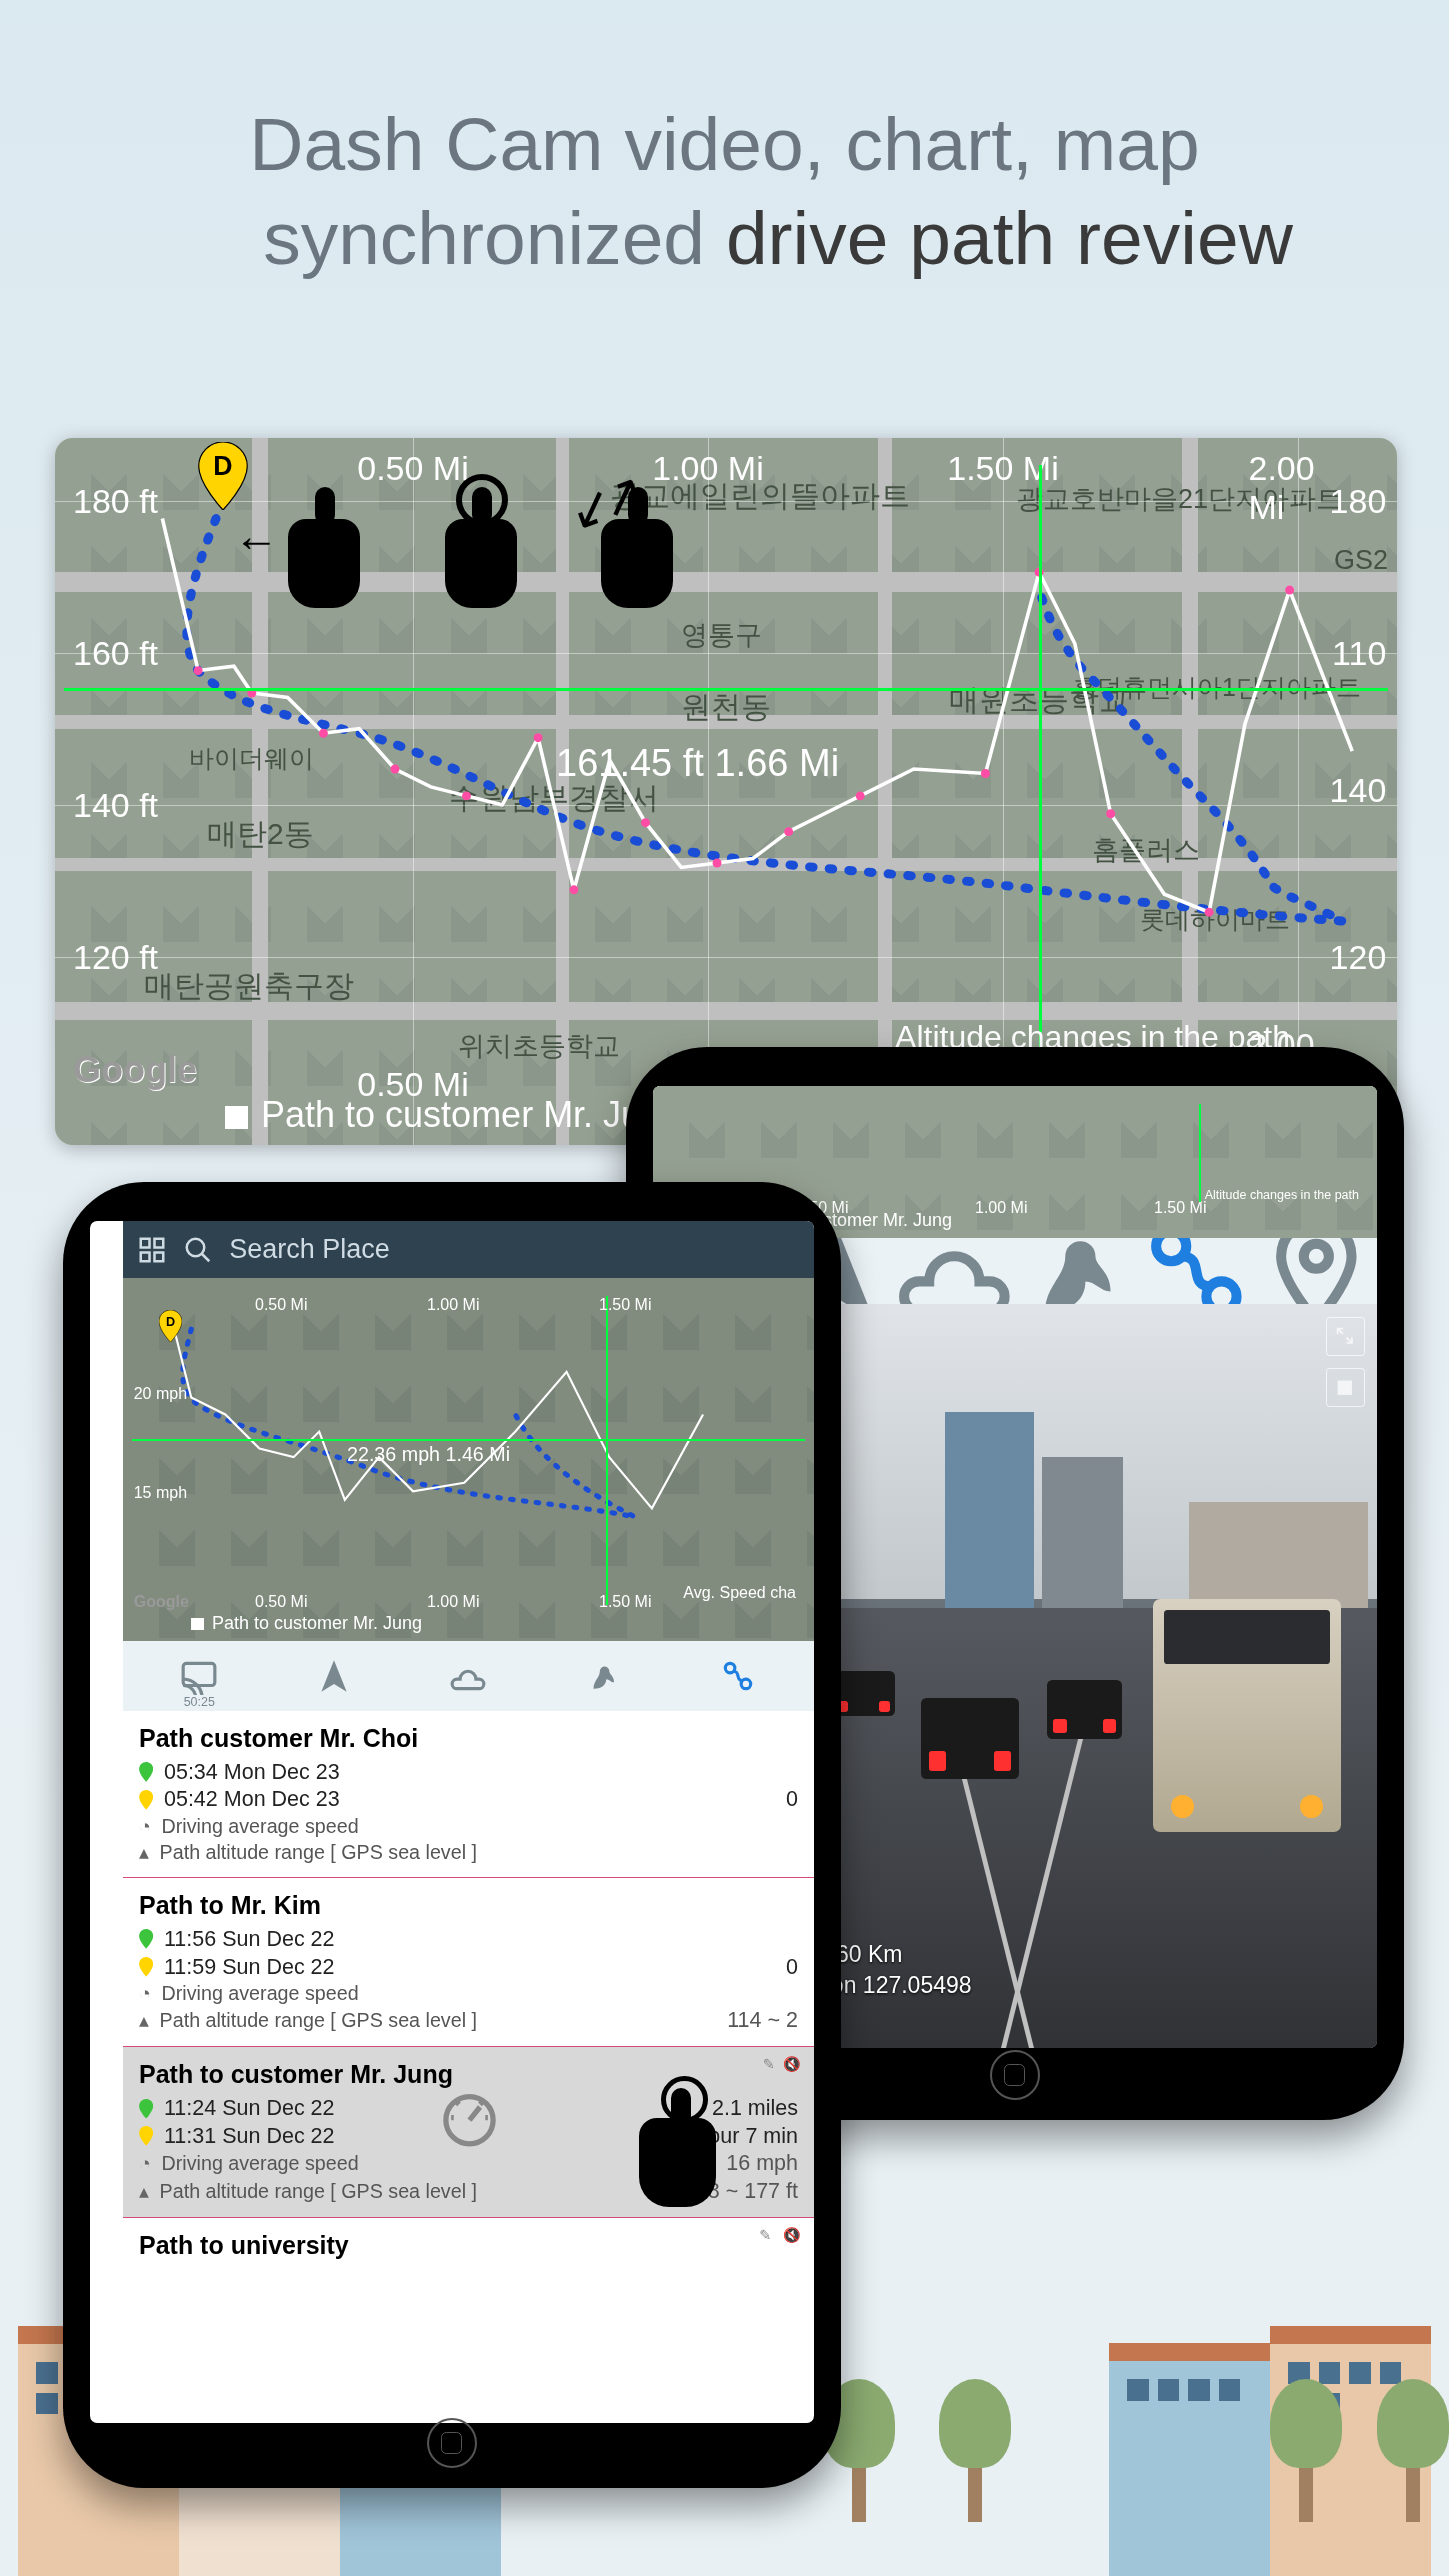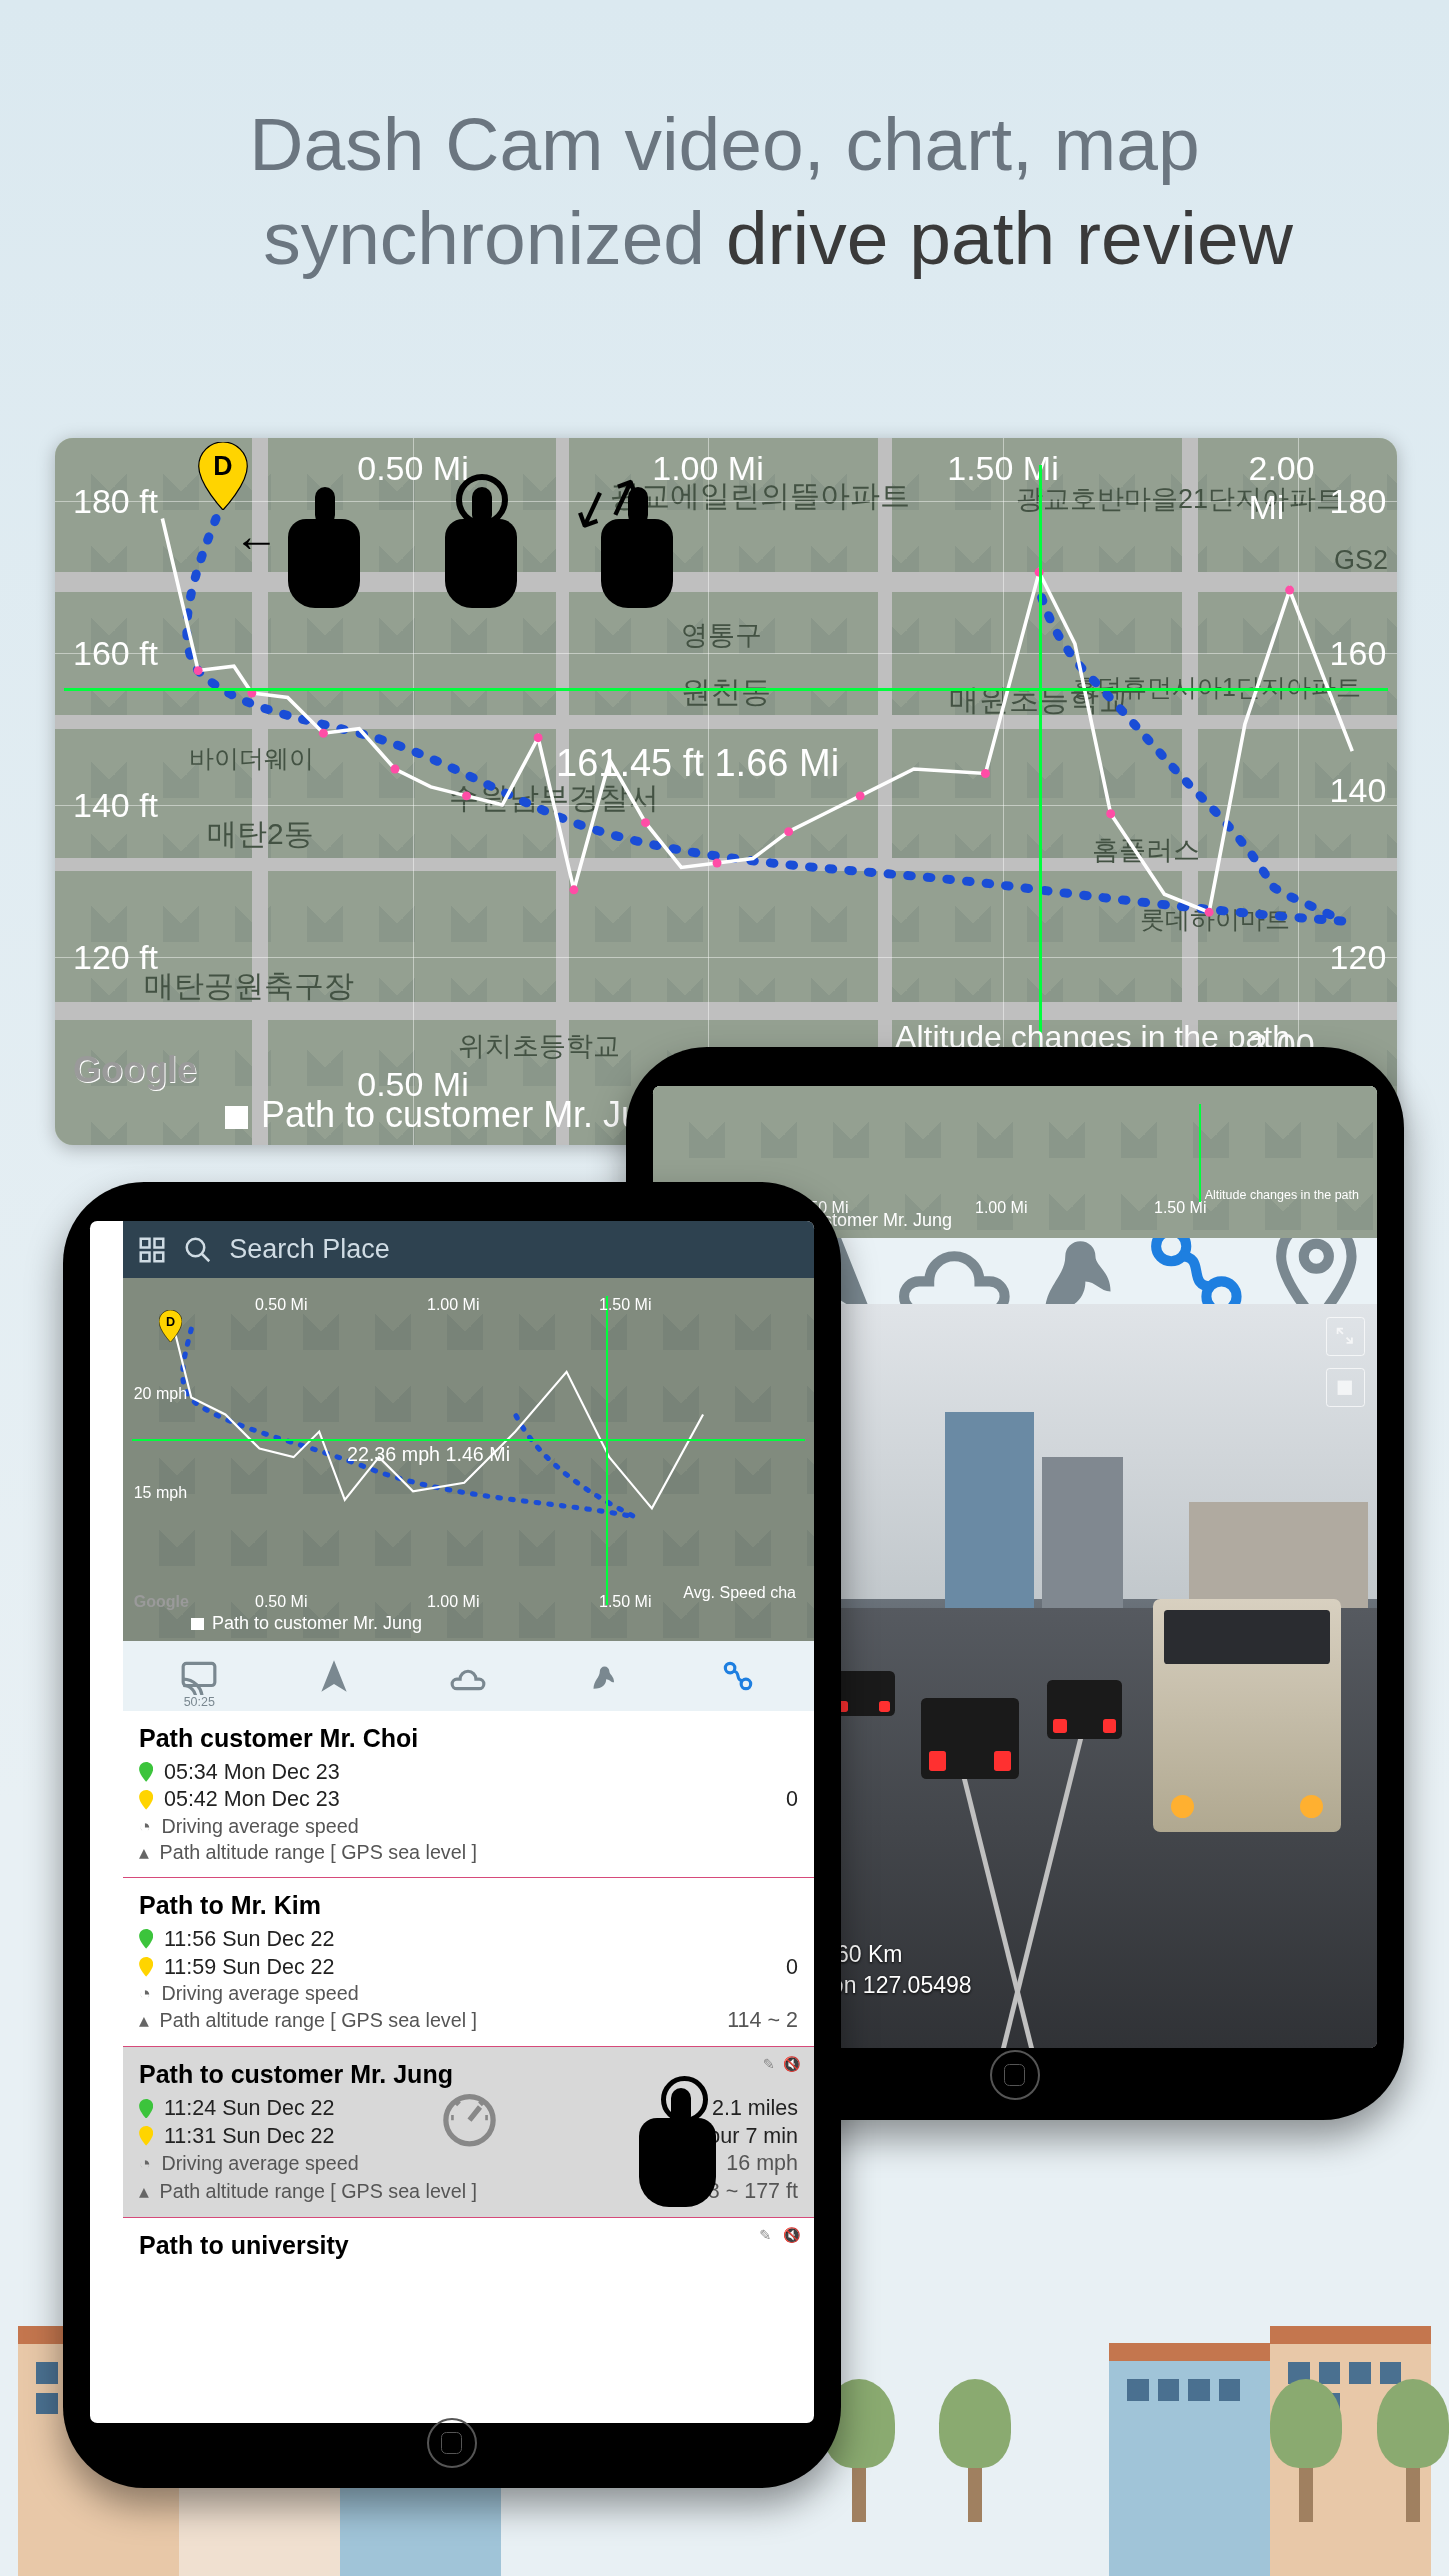--- a/index.html
+++ b/index.html
@@ -254,21 +254,21 @@
       <div class="road r2"></div>
       <div class="road r3"></div>
       <div class="road r4"></div>
     <div class="road rv1"></div>
       <div class="road rv2"></div>
       <div class="road rv3"></div>
       <div class="road rv4"></div>
   </div>
   <div class="map-label" style="top:38px; left:555px">광교에일린의뜰아파트</div>
   <div class="map-label" style="top:43px; right:54px; font-size:27px">광교호반마을21단지아파트</div>
-  <div class="map-label" style="top:234px; left:626px">원천동</div>
+  <div class="map-label" style="top:249px; left:626px">원천동</div>
   <div class="map-label" style="top:242px; left:894px">매원초등학교</div>
   <div class="map-label" style="top:340px; left:394px">수원남부경찰서</div>
   <div class="map-label" style="top:376px; left:152px">매탄2동</div>
   <div class="map-label" style="top:528px; left:89px;">매탄공원축구장</div>
   <div class="map-label" style="top:608px; left:805px">원일초등학교</div>
   <div class="map-label" style="top:233px; right:36px; font-size:25px">흥덕휴먼시아1단지아파트</div>
   <div class="map-label" style="top:394px; right:197px; font-size:27px">홈플러스</div>
   <div class="map-label" style="top:465px; right:107px; font-size:25px">롯데하이마트</div>
   <div class="map-label" style="top:179px; left:626px; font-size:27px">영통구</div>
   <div class="map-label" style="top:590px; left:403px; font-size:27px">위치초등학교</div>
@@ -284,21 +284,21 @@
   <div class="grid-line v" style="left:358px"></div>
   <div class="grid-line v" style="left:653px"></div>
   <div class="grid-line v" style="left:948px"></div>
   <div class="grid-line v" style="left:1243px"></div>
 
   <span class="axis-label left" style="top:63px">180 ft</span>
   <span class="axis-label left" style="top:215px">160 ft</span>
   <span class="axis-label left" style="top:367px">140 ft</span>
   <span class="axis-label left" style="top:519px">120 ft</span>
   <span class="axis-label right" style="top:63px">180</span>
-  <span class="axis-label right" style="top:215px">160</span>
+  <span class="axis-label right" style="top:215px">110</span>
   <span class="axis-label right" style="top:352px">140</span>
   <span class="axis-label right" style="top:519px">120</span>
   <span class="axis-label topx" style="left:358px">0.50 Mi</span>
   <span class="axis-label topx" style="left:653px">1.00 Mi</span>
   <span class="axis-label topx" style="left:948px">1.50 Mi</span>
   <span class="axis-label topx" style="left:1243px">2.00 Mi</span>
   <span class="axis-label botx" style="left:358px">0.50 Mi</span>
   <span class="axis-label botx" style="left:653px">1.00 Mi</span>
   <span class="axis-label botx" style="left:948px">1.50 Mi</span>
   <span class="axis-label botx" style="left:1243px">2.00 Mi</span>

